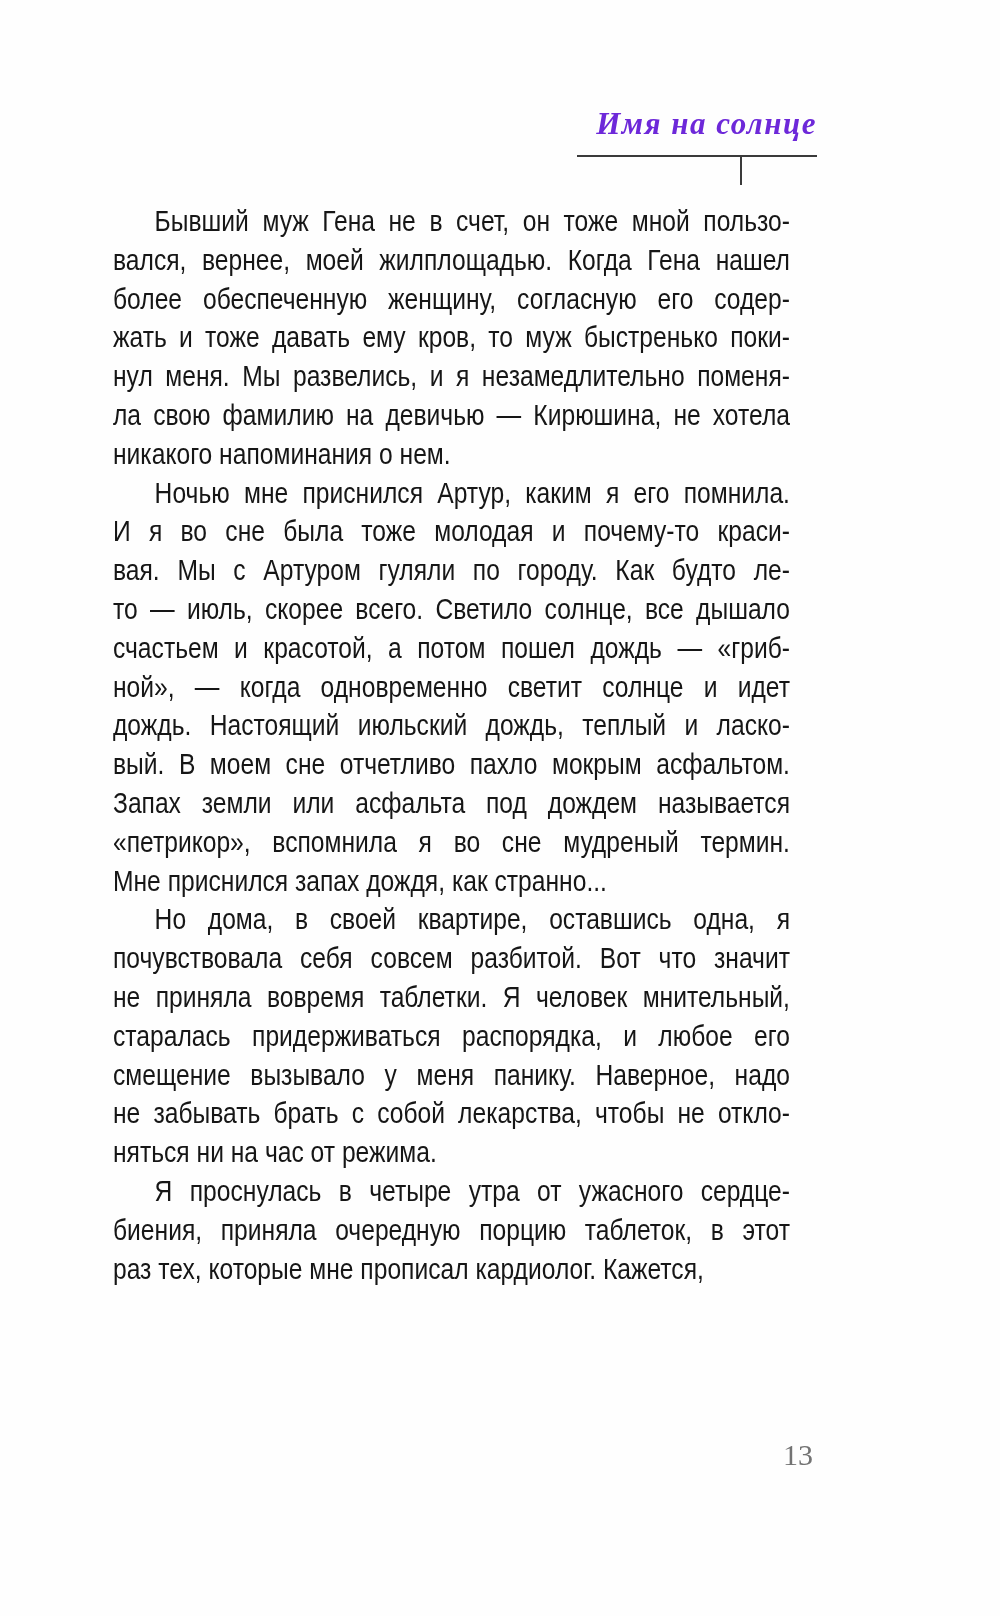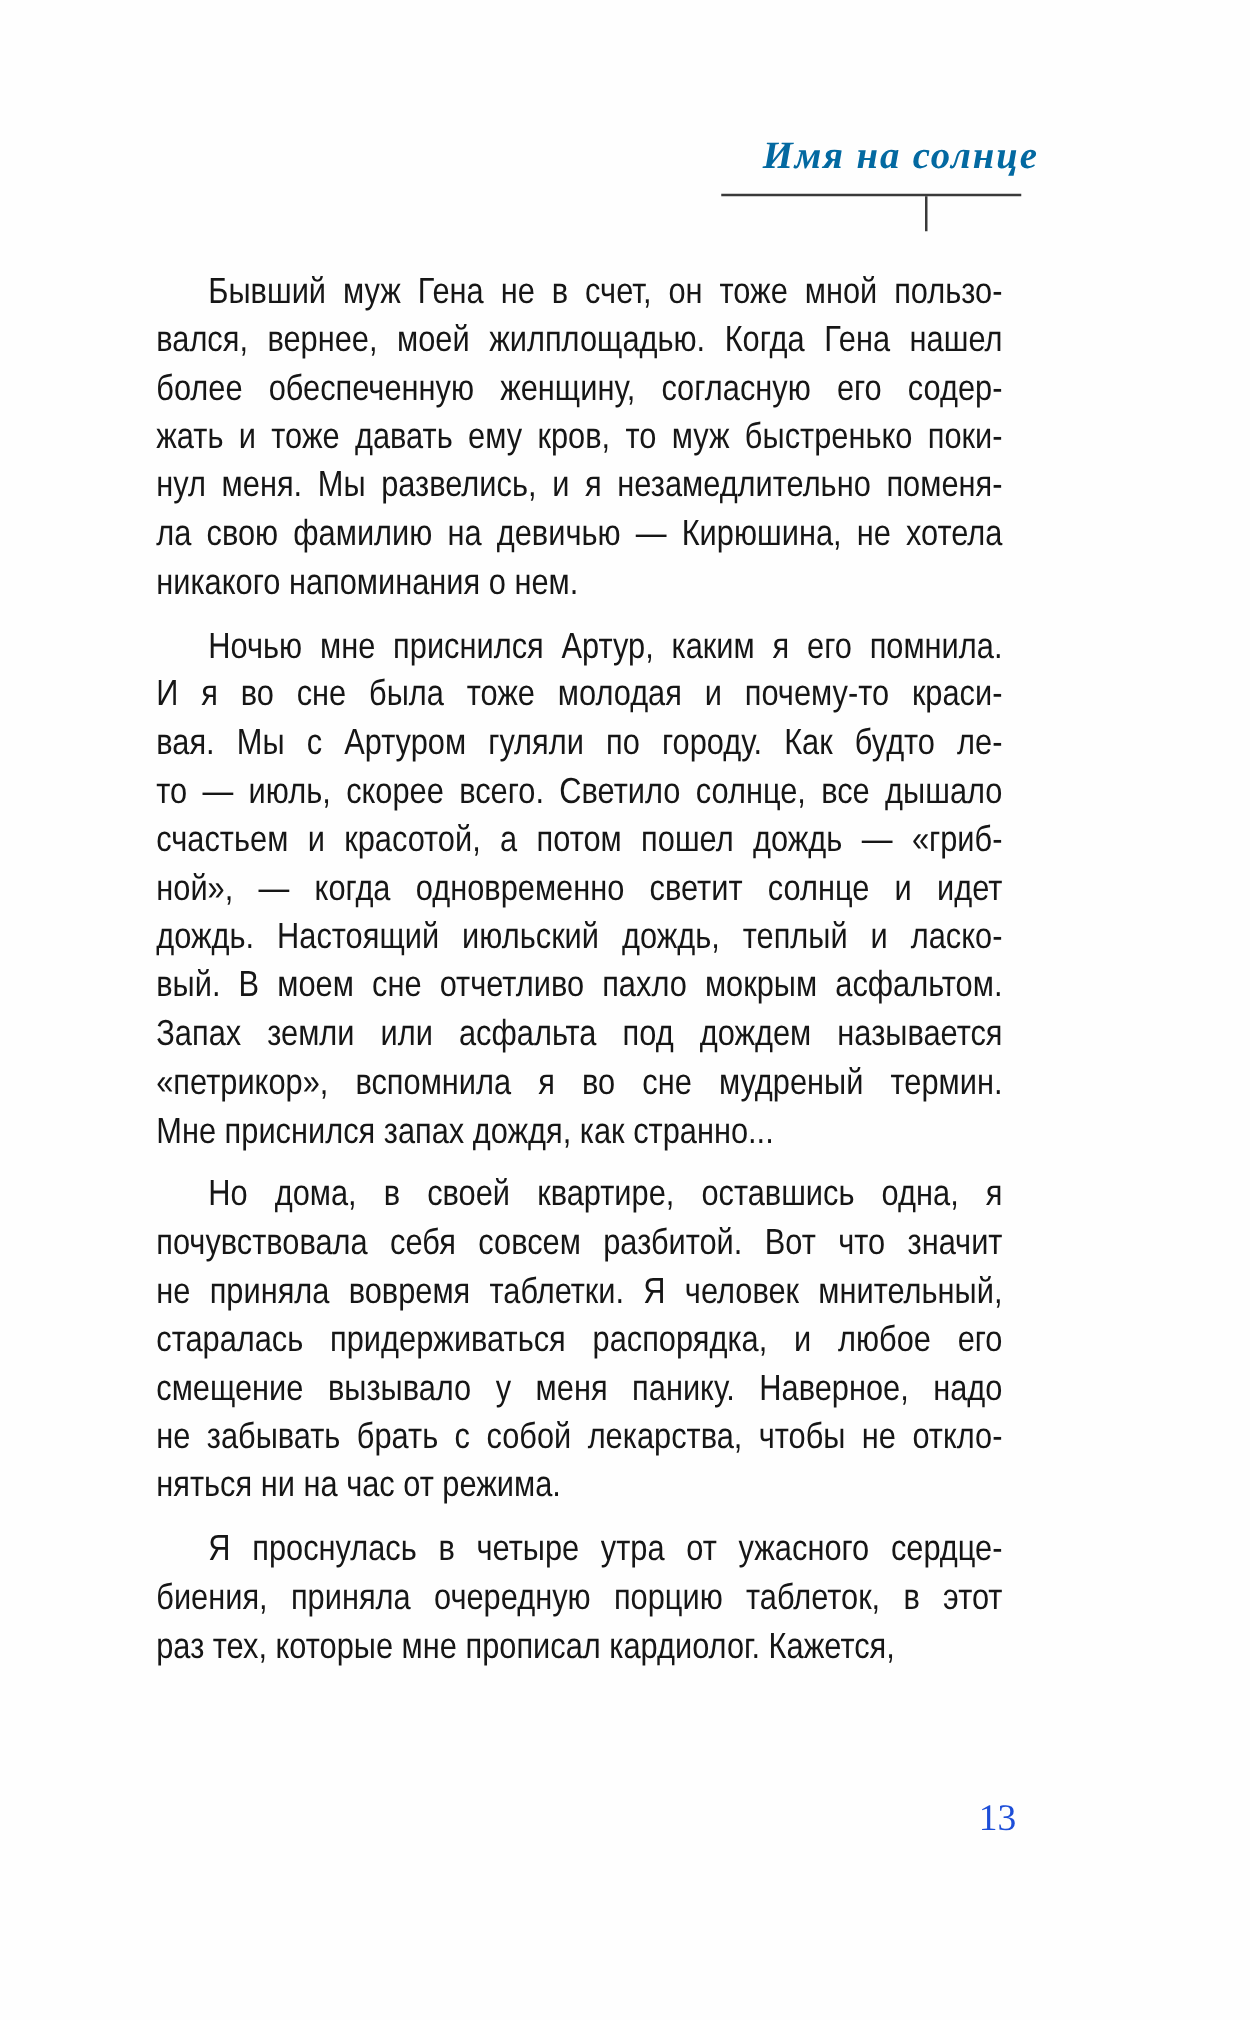--- a/index.html
+++ b/index.html
@@ -7,27 +7,27 @@
     position: relative;
     width: 1000px;
     height: 1616px;
     background: #fefefe;
     overflow: hidden;
     color: #161616;
   }
   .header-title {
     position: absolute;
     top: 106px;
-    right: 169px;
+    right: 183px;
     font-family: "Liberation Serif", "DejaVu Serif", serif;
     font-style: italic;
     font-weight: bold;
     font-size: 31px;
     letter-spacing: 1.5px;
-    color: #0369a1;
+    color: #6d28d9;
     white-space: nowrap;
   }
   .header-rule {
     position: absolute;
     top: 155px;
     left: 577px;
     width: 240px;
     height: 2px;
     background: #3a3a3a;
   }
@@ -38,21 +38,21 @@
     width: 2px;
     height: 28px;
     background: #3a3a3a;
   }
   .body-text {
     position: absolute;
     top: 202px;
     left: 113px;
     width: 677px;
   }
-  .paragraph { margin: 12px; padding: 0; }
+  .paragraph { margin: 0; padding: 0; }
   .line {
     font-family: "Liberation Sans", "DejaVu Sans", sans-serif;
     font-size: 29px;
     line-height: 38.8px;
     height: 38.8px;
     width: 797px;
     transform: scaleX(0.8494);
     transform-origin: 0 0;
     text-align: justify;
     text-align-last: justify;
@@ -60,21 +60,21 @@
     overflow: visible;
   }
   .line.first { text-indent: 49px; }
   .line.plast { text-align-last: left; }
   .folio {
     position: absolute;
     top: 1438px;
     right: 187px;
     font-family: "Liberation Serif", "DejaVu Serif", serif;
     font-size: 30px;
-    color: #1d4ed8;
+    color: #737373;
   }
 </style>
 </head>
 <body>
 
 <div class="page">
   <div class="header-title">Имя на солнце</div>
   <div class="header-rule"></div>
   <div class="header-tick"></div>
 

